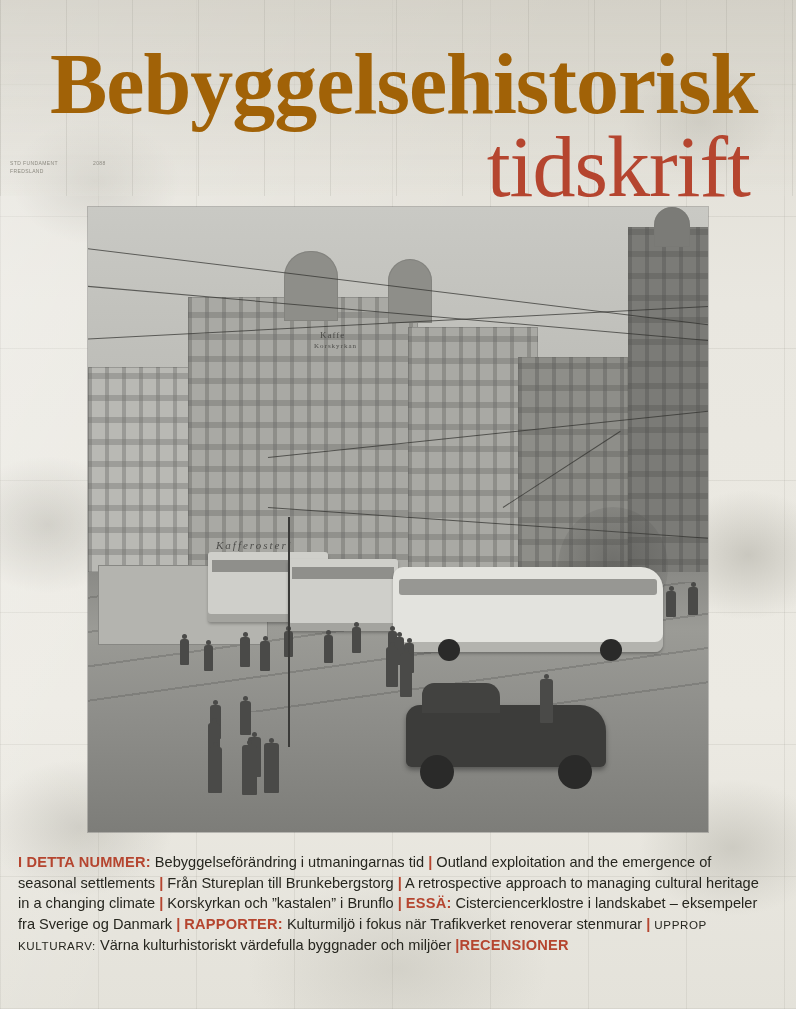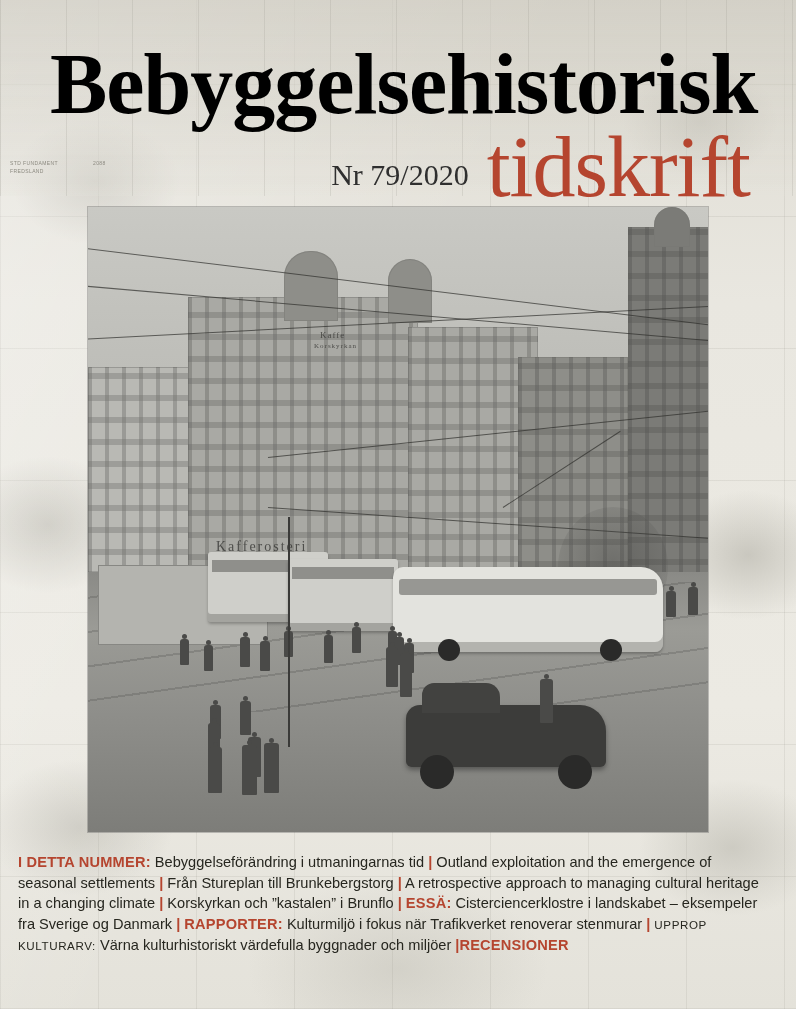--- a/index.html
+++ b/index.html
@@ -64,21 +64,21 @@
     position: absolute;
     left: 0;
     right: 0;
     top: 44px;
     padding: 0 40px;
     box-sizing: border-box;
     text-align: right;
   }
   .main-title {
     font-family: "Liberation Serif", serif;
-    color: #000000;
+    color: #a16207;
     font-size: 86px;
     line-height: 0.94;
     letter-spacing: -1px;
     margin: 0;
     text-align: left;
     padding-left: 10px;
   }
   .title-row-2 {
     display: flex;
     align-items: flex-end;
@@ -265,21 +265,20 @@
 <div class="cover">
 
   <div class="bg-montage"></div>
   <div class="bg-top-strip"></div>
   <div class="bg-label-a">STD FUNDAMENT<br>FREDSLAND</div>
   <div class="bg-label-b">2088</div>
 
   <div class="title-block">
     <h1 class="main-title">Bebyggelsehistorisk</h1>
     <div class="title-row-2">
-      <div class="issue-no">Nr 79/2020</div>
       <div class="title-second-line">tidskrift</div>
     </div>
   </div>
 
   <div class="photo">
     <div class="photo-sky"></div>
 
     <div class="ph-bldg light" style="left:0px; top:160px; width:120px; height:320px;">
         <div class="ph-windows"></div>
       </div>
@@ -295,21 +294,21 @@
         <div class="ph-windows"></div>
       </div>
     <div class="ph-bldg darker" style="left:540px; top:20px; width:90px; height:470px;">
         <div class="ph-windows"></div>
       </div>
 
     <div class="ph-bldg darker" style="left:566px; top:0px; width:36px; height:40px; border-radius: 18px 18px 0 0;"></div>
 
     <div class="ph-sign" style="left:232px; top:96px;">Kaffe</div>
     <div class="ph-sign" style="left:226px; top:108px; font-size:7px;">Korskyrkan</div>
-    <div class="ph-sign" style="left:128px; top:305px; font-size:14px; letter-spacing:2px;">Kafferosteri</div>
+    <div class="ph-sign" style="left:128px; top:305px; font-size:11px; letter-spacing:2px;font-style:italic;">Kafferosteri</div>
 
     <div class="ph-wire" style="left:-10px; top:40px; width:700px; transform: rotate(7deg);"></div>
     <div class="ph-wire" style="left:-10px; top:78px; width:700px; transform: rotate(5deg);"></div>
     <div class="ph-wire" style="left:-10px; top:132px; width:720px; transform: rotate(-3deg);"></div>
     <div class="ph-wire" style="left:180px; top:250px; width:470px; transform: rotate(-6deg);"></div>
     <div class="ph-wire" style="left:180px; top:300px; width:470px; transform: rotate(4deg);"></div>
 
     <div class="ph-ground"></div>
     <div class="ph-tram-tracks"></div>
 

